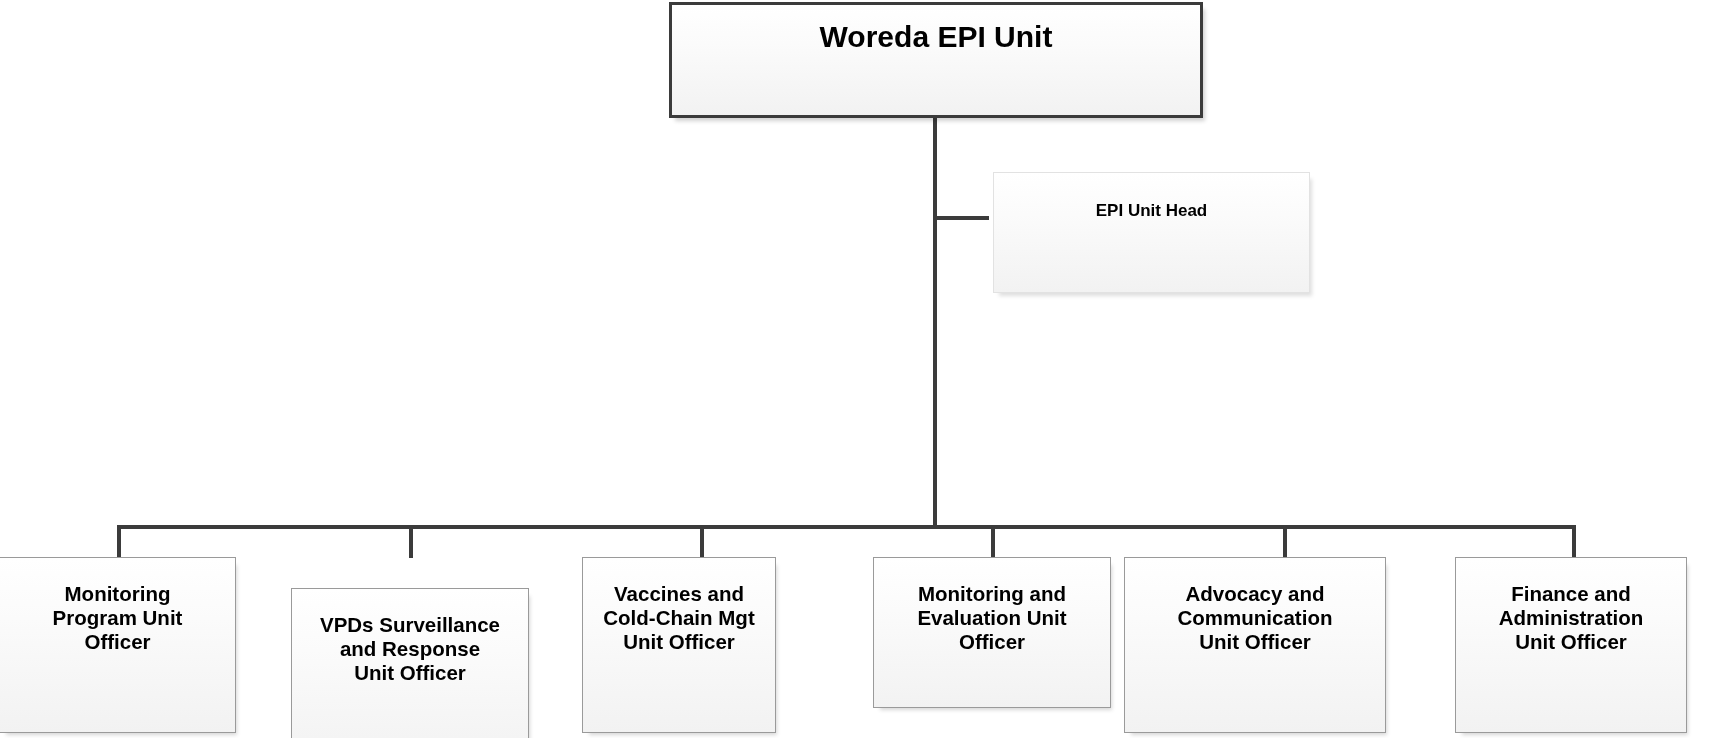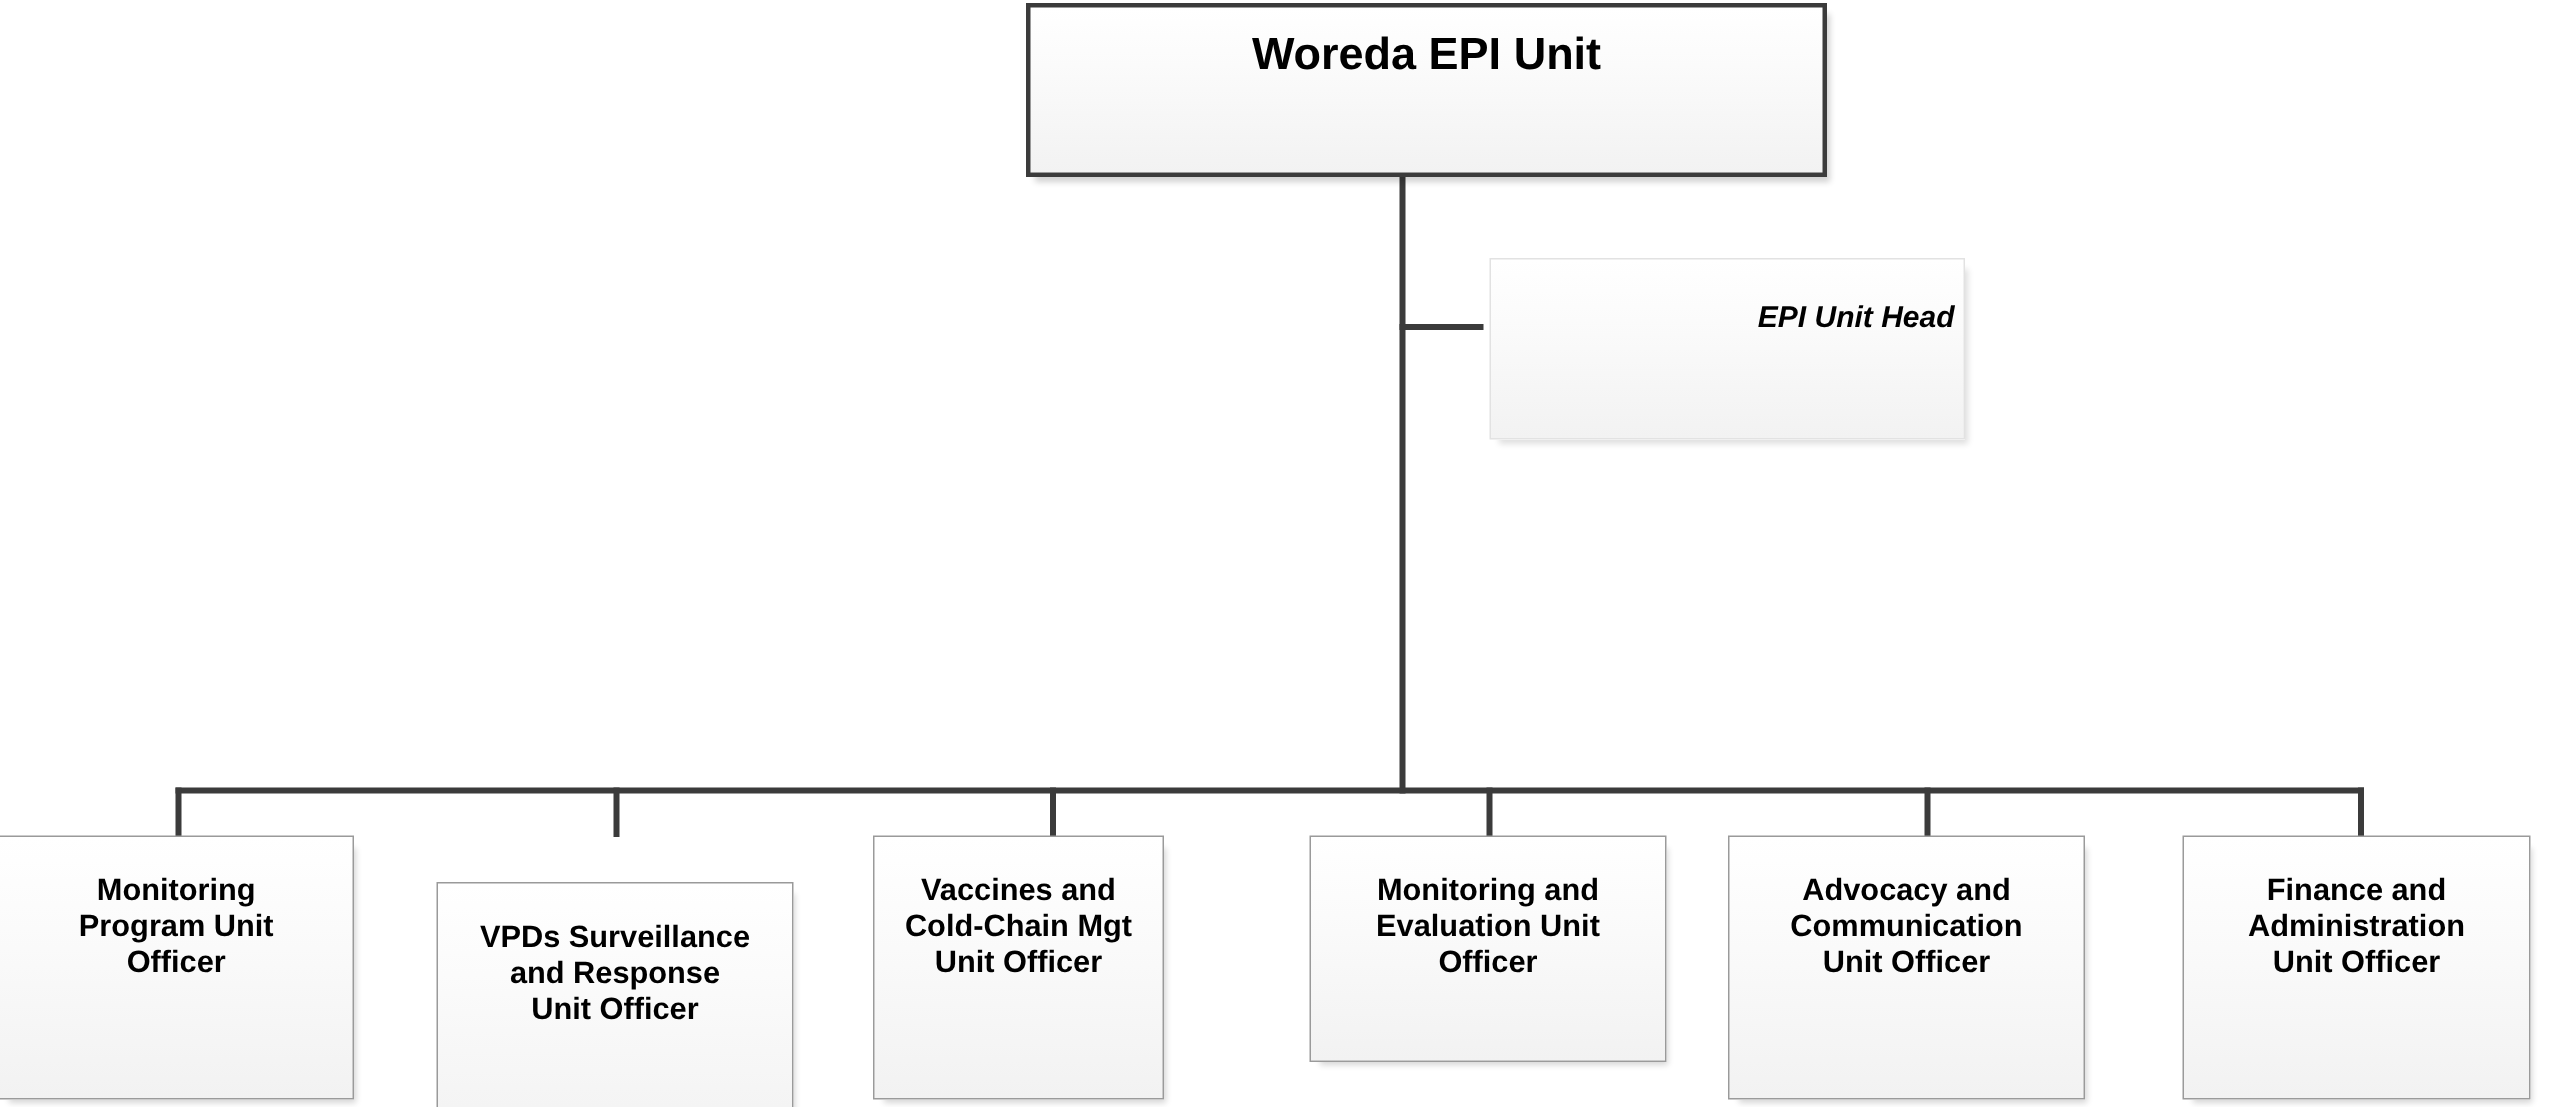--- a/index.html
+++ b/index.html
@@ -38,34 +38,32 @@
     padding: 0 6px;
   }
 
   
   .node.root {
     border: 3px solid #3b3b3b;
     font-size: 30px;
     align-items: flex-start;
     justify-content: center;
     box-shadow: 4px 5px 4px -2px rgba(0,0,0,0.18);
-    margin-left: 15px;
   }
   .node.root .label {
     padding-top: 14px;
   }
 
   
   .node.staff {
     border: 1px solid #e2e2e2;
-    font-size: 20px;
+    font-size: 17px;
     align-items: flex-start;
-    justify-content: flex-end;
+    justify-content: center;
     box-shadow: 4px 5px 4px -2px rgba(0,0,0,0.13);
-    font-style: italic;
   }
   .node.staff .label {
     padding-top: 28px;
   }
 
   
   .node.leaf {
     border: 1px solid #9a9a9a;
     font-size: 20.5px;
     align-items: flex-start;
@@ -127,21 +125,21 @@
 Cold-Chain Mgt
 Unit Officer</span>
   </div>
 
   <div class="node leaf" style="left:873px; top:557px; width:238px; height:151px;">
     <span class="label">Monitoring and
 Evaluation Unit
 Officer</span>
   </div>
 
-  <div class="node leaf" style="left:1152px; top:557px; width:238px; height:176px;">
+  <div class="node leaf" style="left:1124px; top:557px; width:262px; height:176px;">
     <span class="label">Advocacy and
 Communication
 Unit Officer</span>
   </div>
 
   <div class="node leaf" style="left:1455px; top:557px; width:232px; height:176px;">
     <span class="label">Finance and
 Administration
 Unit Officer</span>
   </div>

